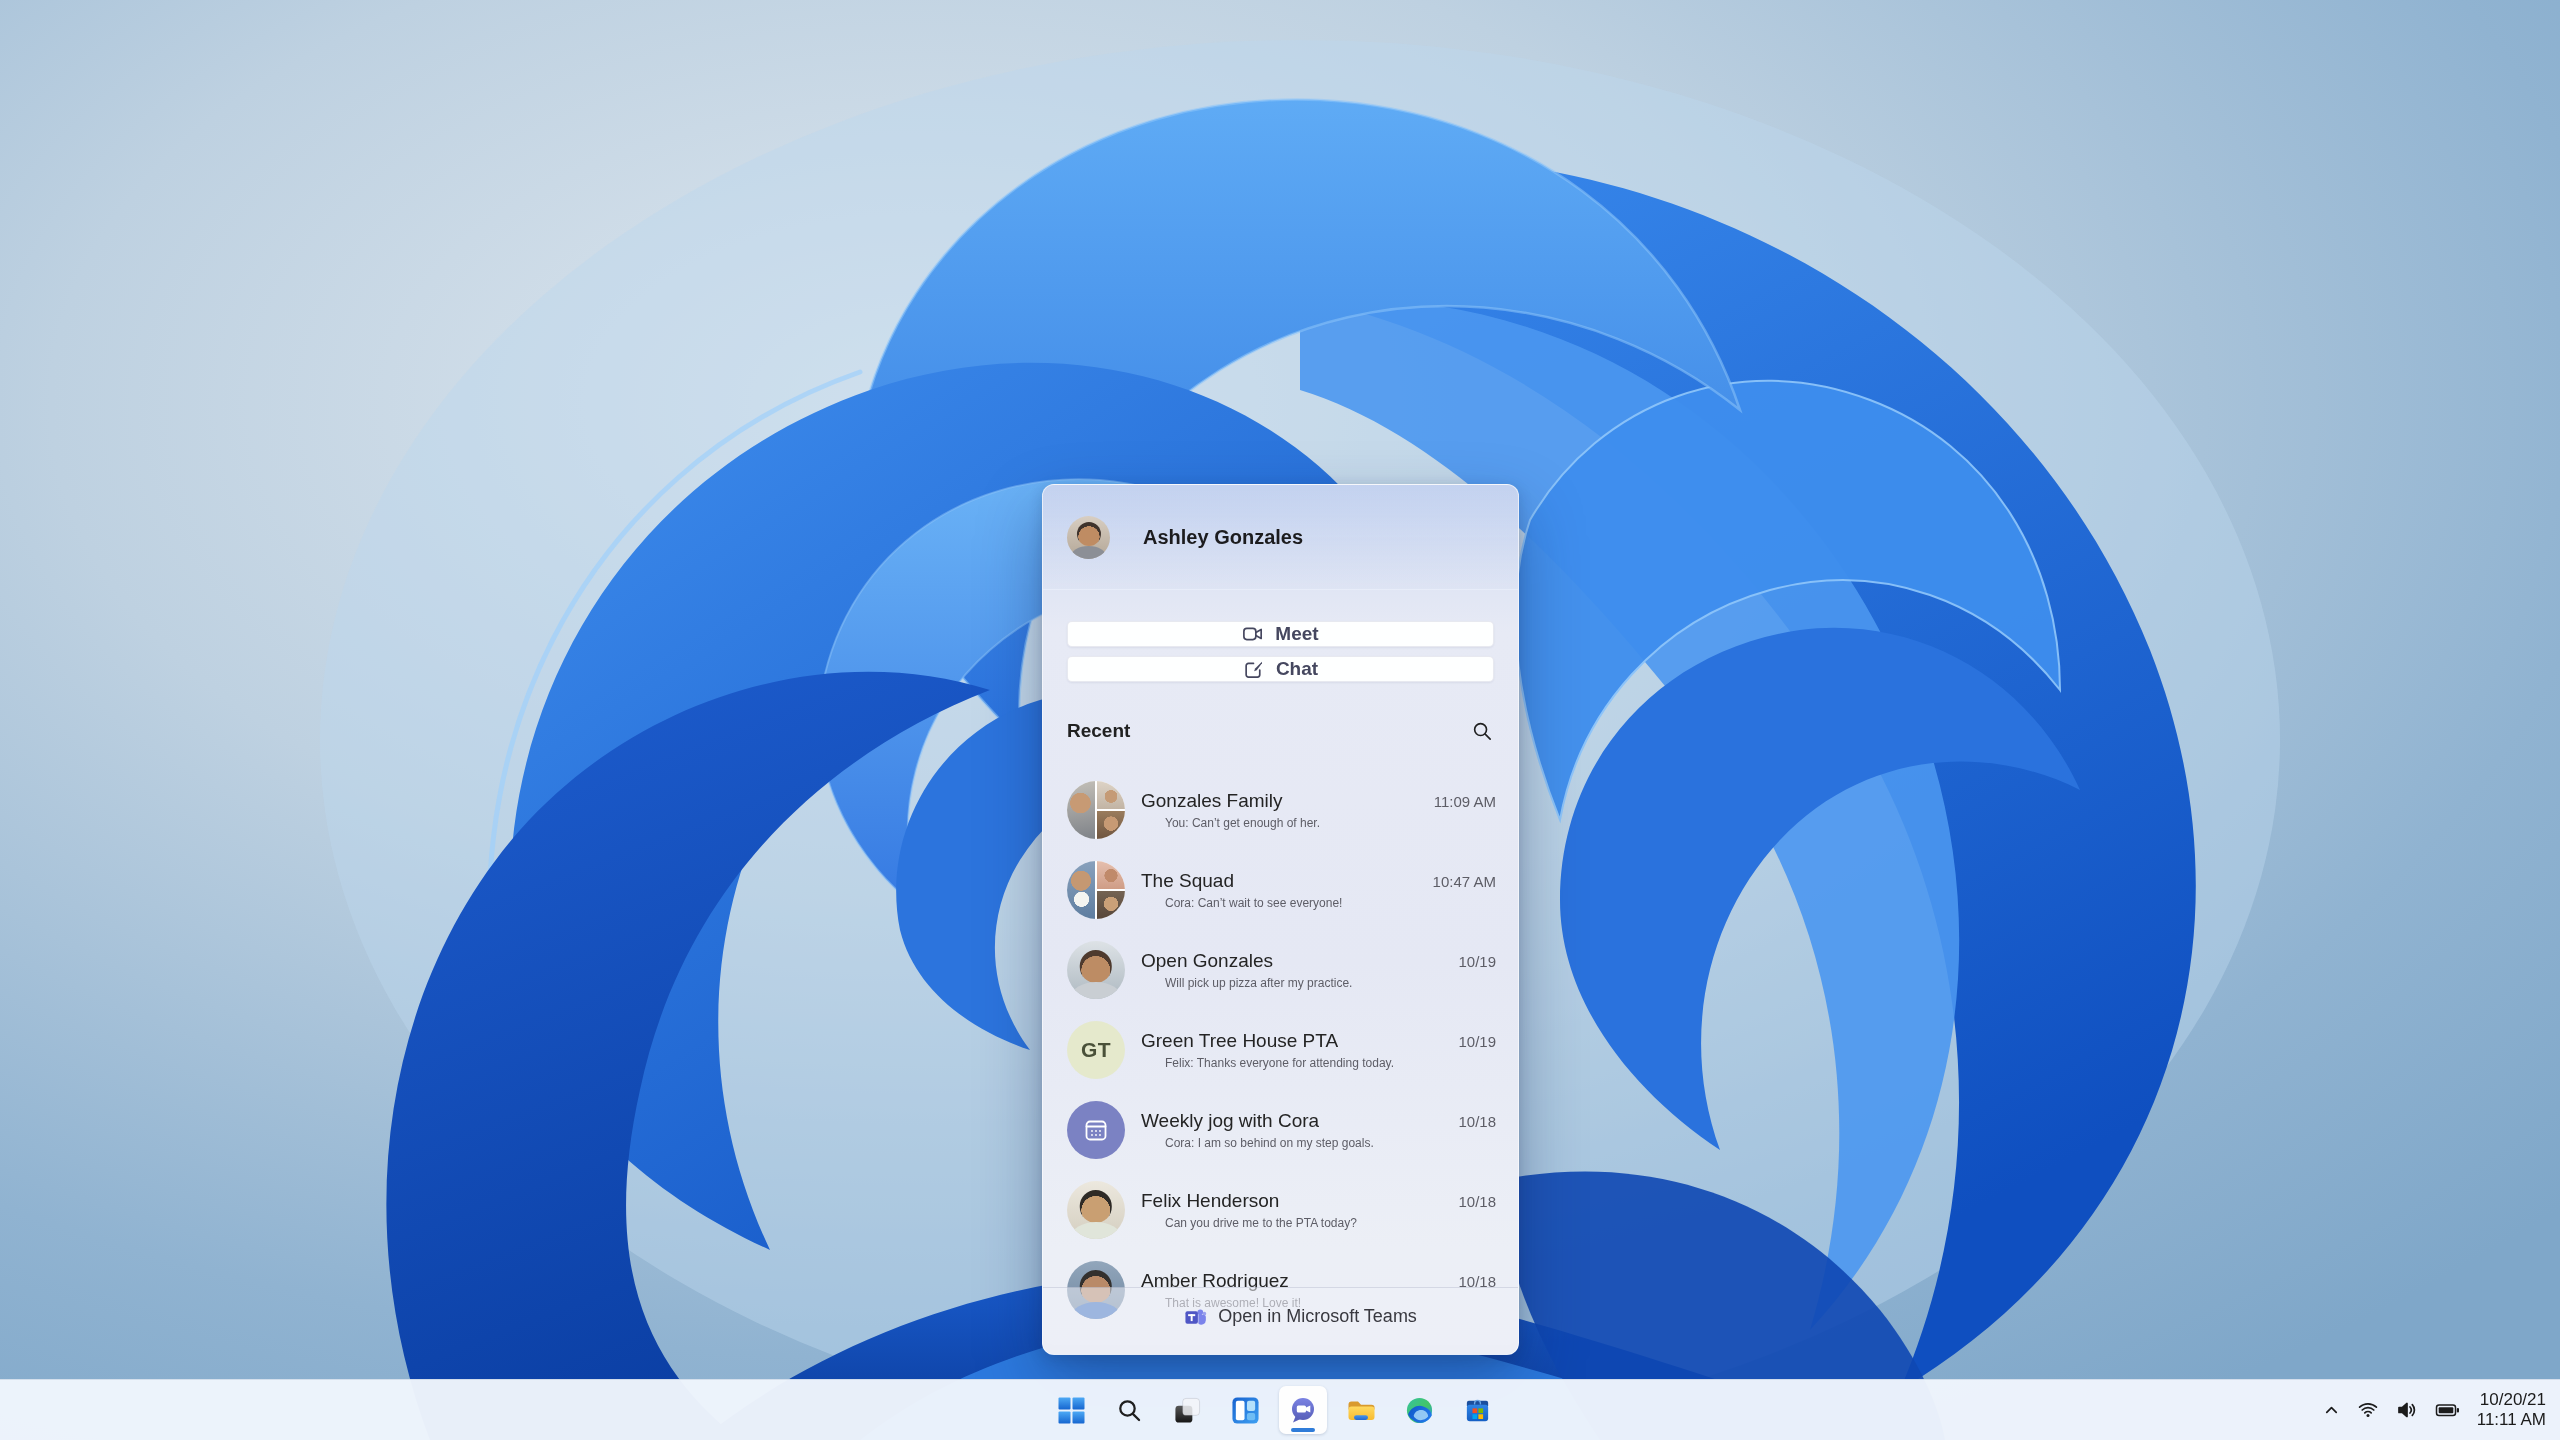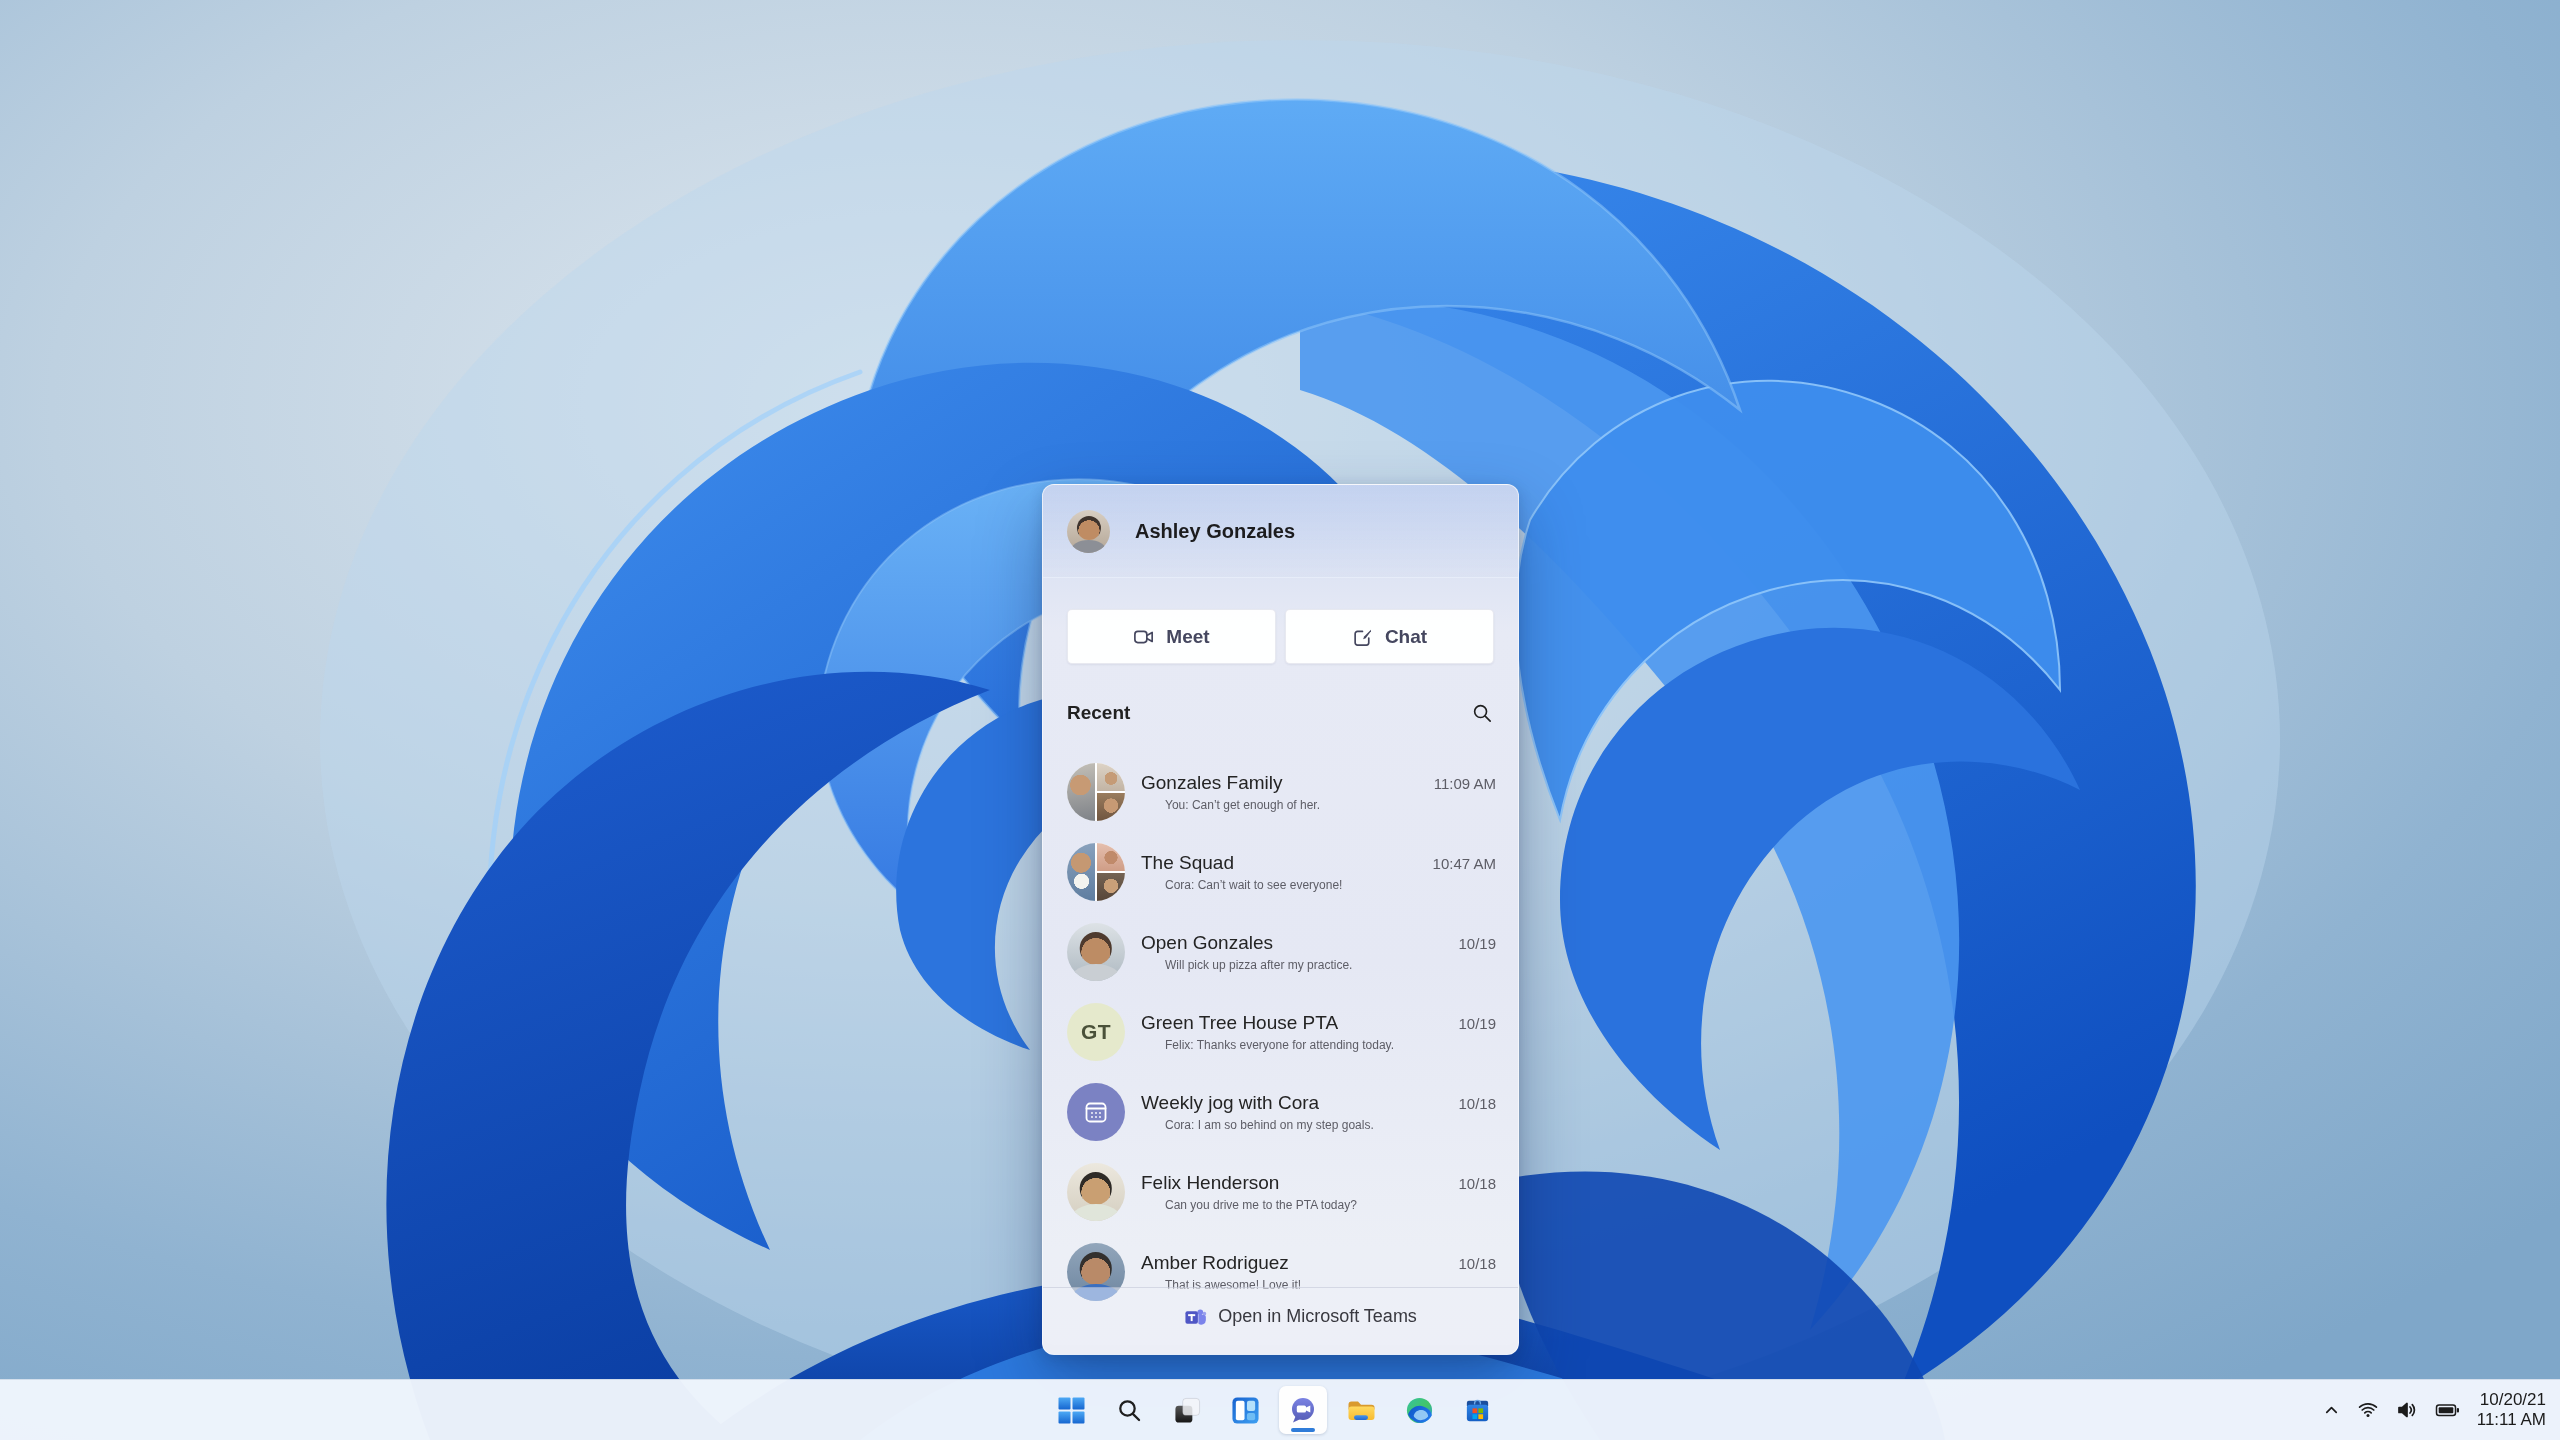--- a/index.html
+++ b/index.html
@@ -14,27 +14,27 @@
   .flyout{
     position:absolute;left:1042px;top:484px;width:477px;height:871px;
     border-radius:12px;
     background:linear-gradient(180deg,#ccd8f0 0%,#dbe2f3 8%,#e7eaf5 17%,#e5e8f4 55%,#ecEFF6 88%,#eceef6 100%);
     background:linear-gradient(180deg,#ccd8f0 0%,#dbe2f3 8%,#e7eaf5 17%,#e5e8f4 55%,#eceff6 88%,#eceef6 100%);
     border:1px solid rgba(255,255,255,0.55);
     box-shadow:0 28px 64px rgba(15,35,80,0.35),0 4px 14px rgba(15,35,80,0.18);
     box-sizing:border-box;
   }
   .flyout-header{
-    height:80px;display:flex;align-items:center;gap:25px;padding:6px 24px;
+    height:80px;display:flex;align-items:center;gap:33px;padding:12px 24px;
     background:linear-gradient(180deg,rgba(186,204,240,0.45),rgba(186,204,240,0.05));
     border-radius:12px 12px 0 0;
     border-bottom:1px solid rgba(255,255,255,0.5);
   }
   .user-name{font-size:20px;font-weight:700;color:#1c1c1e;}
-  .action-row{display:flex;gap:9px;padding:0 24px;margin-top:31px;}
+  .action-row{display:flex;gap:9px;padding:0 24px;margin-top:31px;flex-direction:column;}
   .action-btn{
     flex:1;height:55px;display:flex;align-items:center;justify-content:center;gap:11px;
     background:rgba(255,255,255,0.96);border:1px solid rgba(125,135,170,0.18);
     border-radius:5px;box-shadow:0 1px 2px rgba(40,50,90,0.08);
     font-family:inherit;font-size:19px;font-weight:700;color:#45475f;cursor:pointer;
   }
   .action-btn svg{flex-shrink:0;}
   .recent-row{
     display:flex;align-items:flex-start;justify-content:space-between;
     padding:0 24px;margin-top:38px;height:24px;

